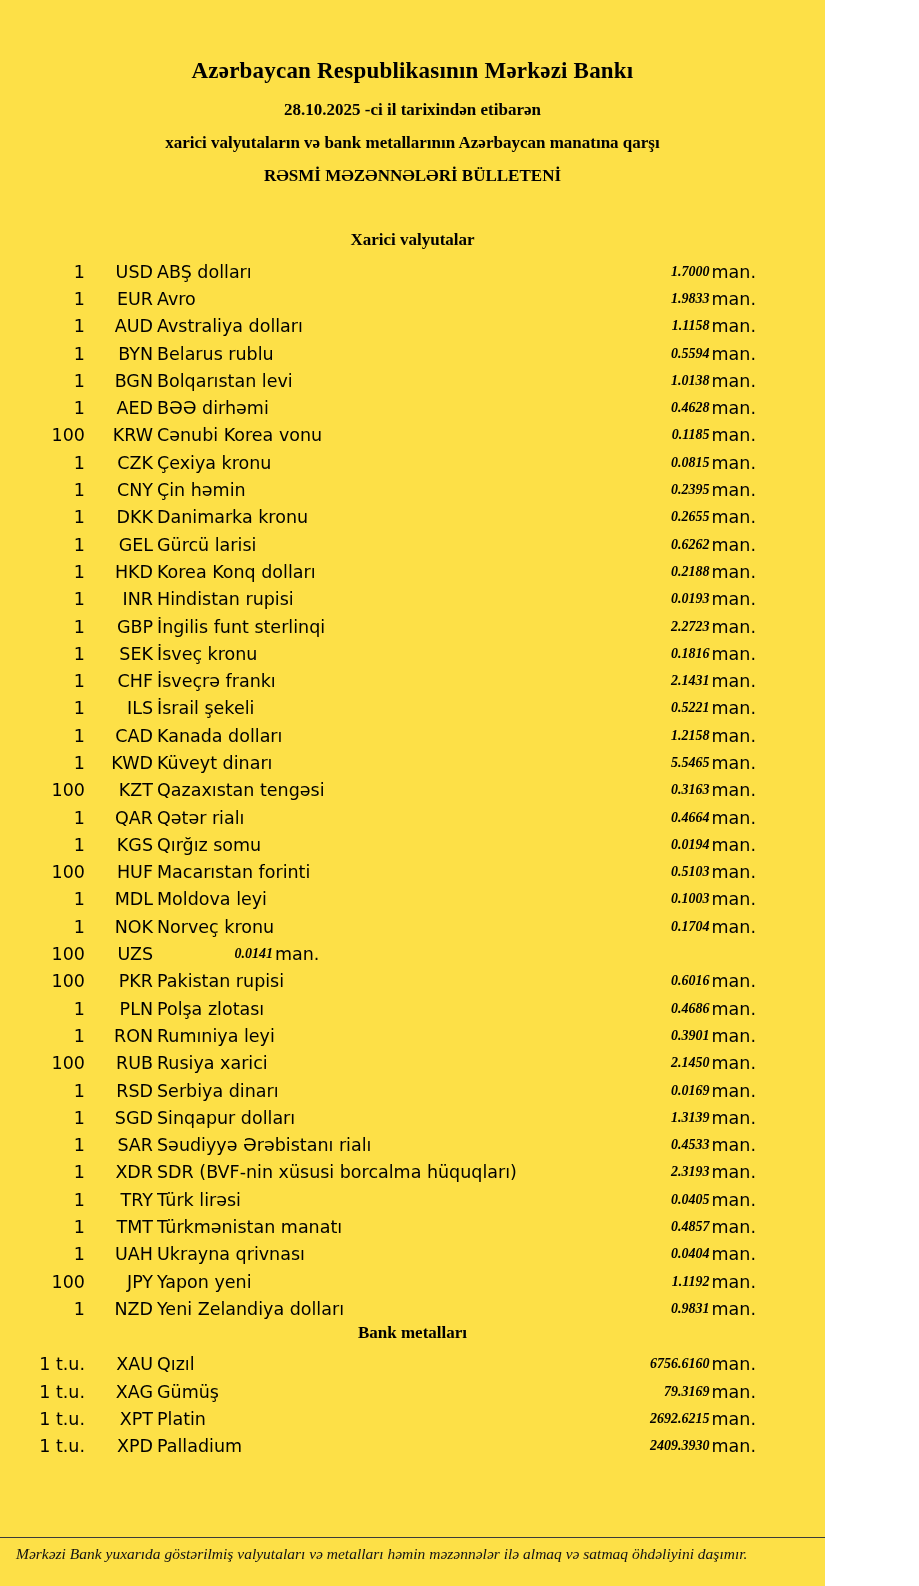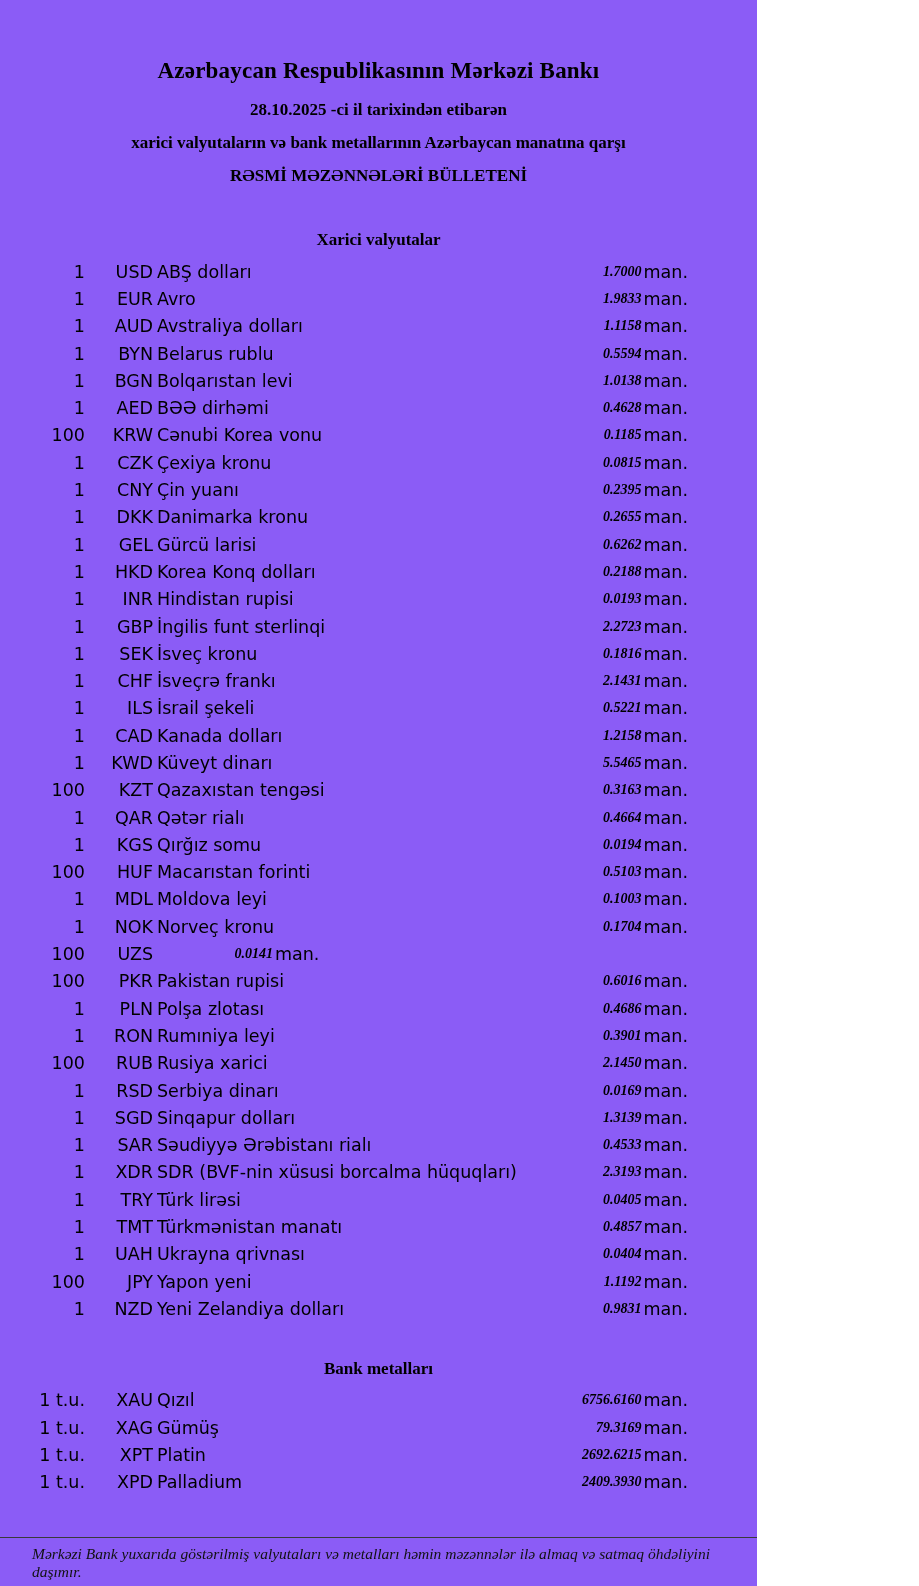--- a/index.html
+++ b/index.html
@@ -1,21 +1,21 @@
 <!DOCTYPE html>
 <html><head>
 <meta charset="utf-8">
 <style>
   * { box-sizing: border-box; }
   html, body { margin: 0; padding: 0; background: #ffffff; }
   .page {
-    width: 757px;
+    width: 825px;
     height: 1586px;
     position: relative;
-    background: #8b5cf6;
+    background: #fde047;
     color: #000000;
     padding-top: 58px;
     overflow: hidden;
   }
   
   .doc-header { text-align: center; font-family: "Liberation Serif", "DejaVu Serif", serif; }
   .doc-header h1 {
     font-size: 23px;
     font-weight: bold;
     margin: 0 0 16px 0;
@@ -28,21 +28,21 @@
     text-align: center;
   }
   .section-title {
     text-align: center;
     font-family: "Liberation Serif", "DejaVu Serif", serif;
     font-size: 17px;
     font-weight: bold;
     margin: 0 0 8px 0;
   }
   .section-title.currencies { margin-top: 44px; }
-  .section-title.metals { margin-top: 36px; }
+  .section-title.metals { }
 
   
   .rows { width: 100%; }
   .row {
     display: flex;
     align-items: center;
     height: 27.3px;
     font-family: "DejaVu Sans", sans-serif;
     font-size: 17.5px;
     padding-right: 69px;
@@ -79,21 +79,21 @@
     text-align: left;
   }
 
   
   .doc-footer {
     position: absolute;
     left: 0;
     right: 0;
     top: 1537px;
     border-top: 1px solid #3a3a3a;
-    padding: 7px 16px 0 32px;
+    padding: 7px 16px 0 16px;
     font-family: "Liberation Serif", "DejaVu Serif", serif;
     font-style: italic;
     font-size: 15.5px;
     color: #111;
   }
 </style>
 </head>
 <body>
 
 <div class="page">
@@ -168,21 +168,21 @@
     <span class="qty">1</span>
     <span class="code">CZK</span>
     <span class="name">Çexiya kronu</span>
     <span class="rate">0.0815</span>
     <span class="suffix">man.</span>
   </div>
 
   <div class="row">
     <span class="qty">1</span>
     <span class="code">CNY</span>
-    <span class="name">Çin yuanı</span>
+    <span class="name">Çin həmin</span>
     <span class="rate">0.2395</span>
     <span class="suffix">man.</span>
   </div>
 
   <div class="row">
     <span class="qty">1</span>
     <span class="code">DKK</span>
     <span class="name">Danimarka kronu</span>
     <span class="rate">0.2655</span>
     <span class="suffix">man.</span>

